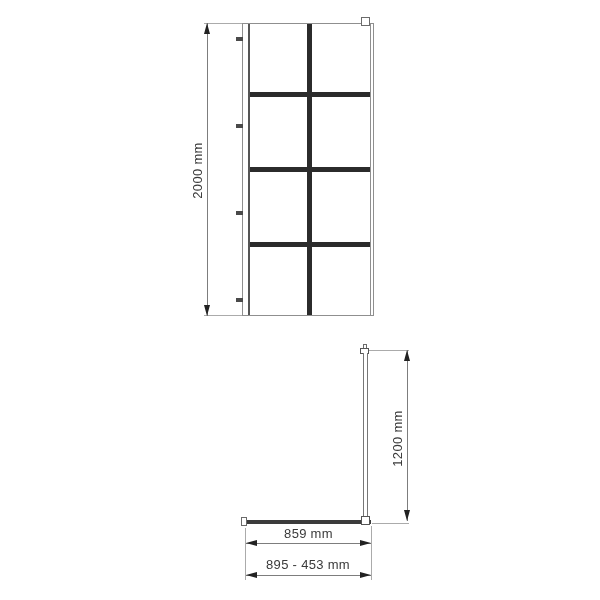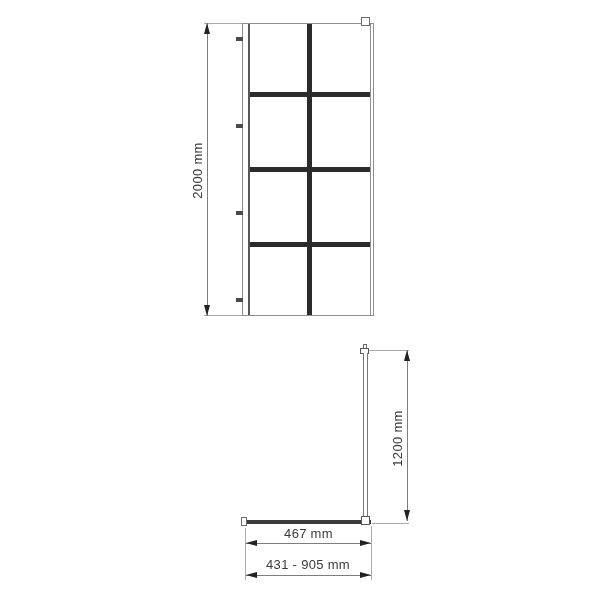--- a/index.html
+++ b/index.html
@@ -91,21 +91,21 @@
     <div class="abs dim-label rot-ccw" style="left:355px; top:431px; width:84px; height:15px;">1200 mm</div>
   </div>
 
   <div>
     <div class="abs ext-line" style="left:245px; top:528px; width:1px; height:52px;"></div>
     <div class="abs ext-line" style="left:371px; top:526px; width:1px; height:54px;"></div>
 
     <div class="abs dim-line" style="left:246px; top:543px; width:125px; height:1px;"></div>
     <div class="abs arr arr-left" style="left:246px; top:540px;"></div>
     <div class="abs arr arr-right" style="left:360px; top:540px;"></div>
-    <div class="abs dim-label" style="left:256px; top:526px; width:105px; height:15px;">467 mm</div>
+    <div class="abs dim-label" style="left:256px; top:526px; width:105px; height:15px;">859 mm</div>
 
     <div class="abs dim-line" style="left:246px; top:575px; width:125px; height:1px;"></div>
     <div class="abs arr arr-left" style="left:246px; top:572px;"></div>
     <div class="abs arr arr-right" style="left:360px; top:572px;"></div>
-    <div class="abs dim-label" style="left:247px; top:557px; width:122px; height:15px;">431 - 905 mm</div>
+    <div class="abs dim-label" style="left:247px; top:557px; width:122px; height:15px;">895 - 453 mm</div>
   </div>
 
 </div>
 
 </body></html>

